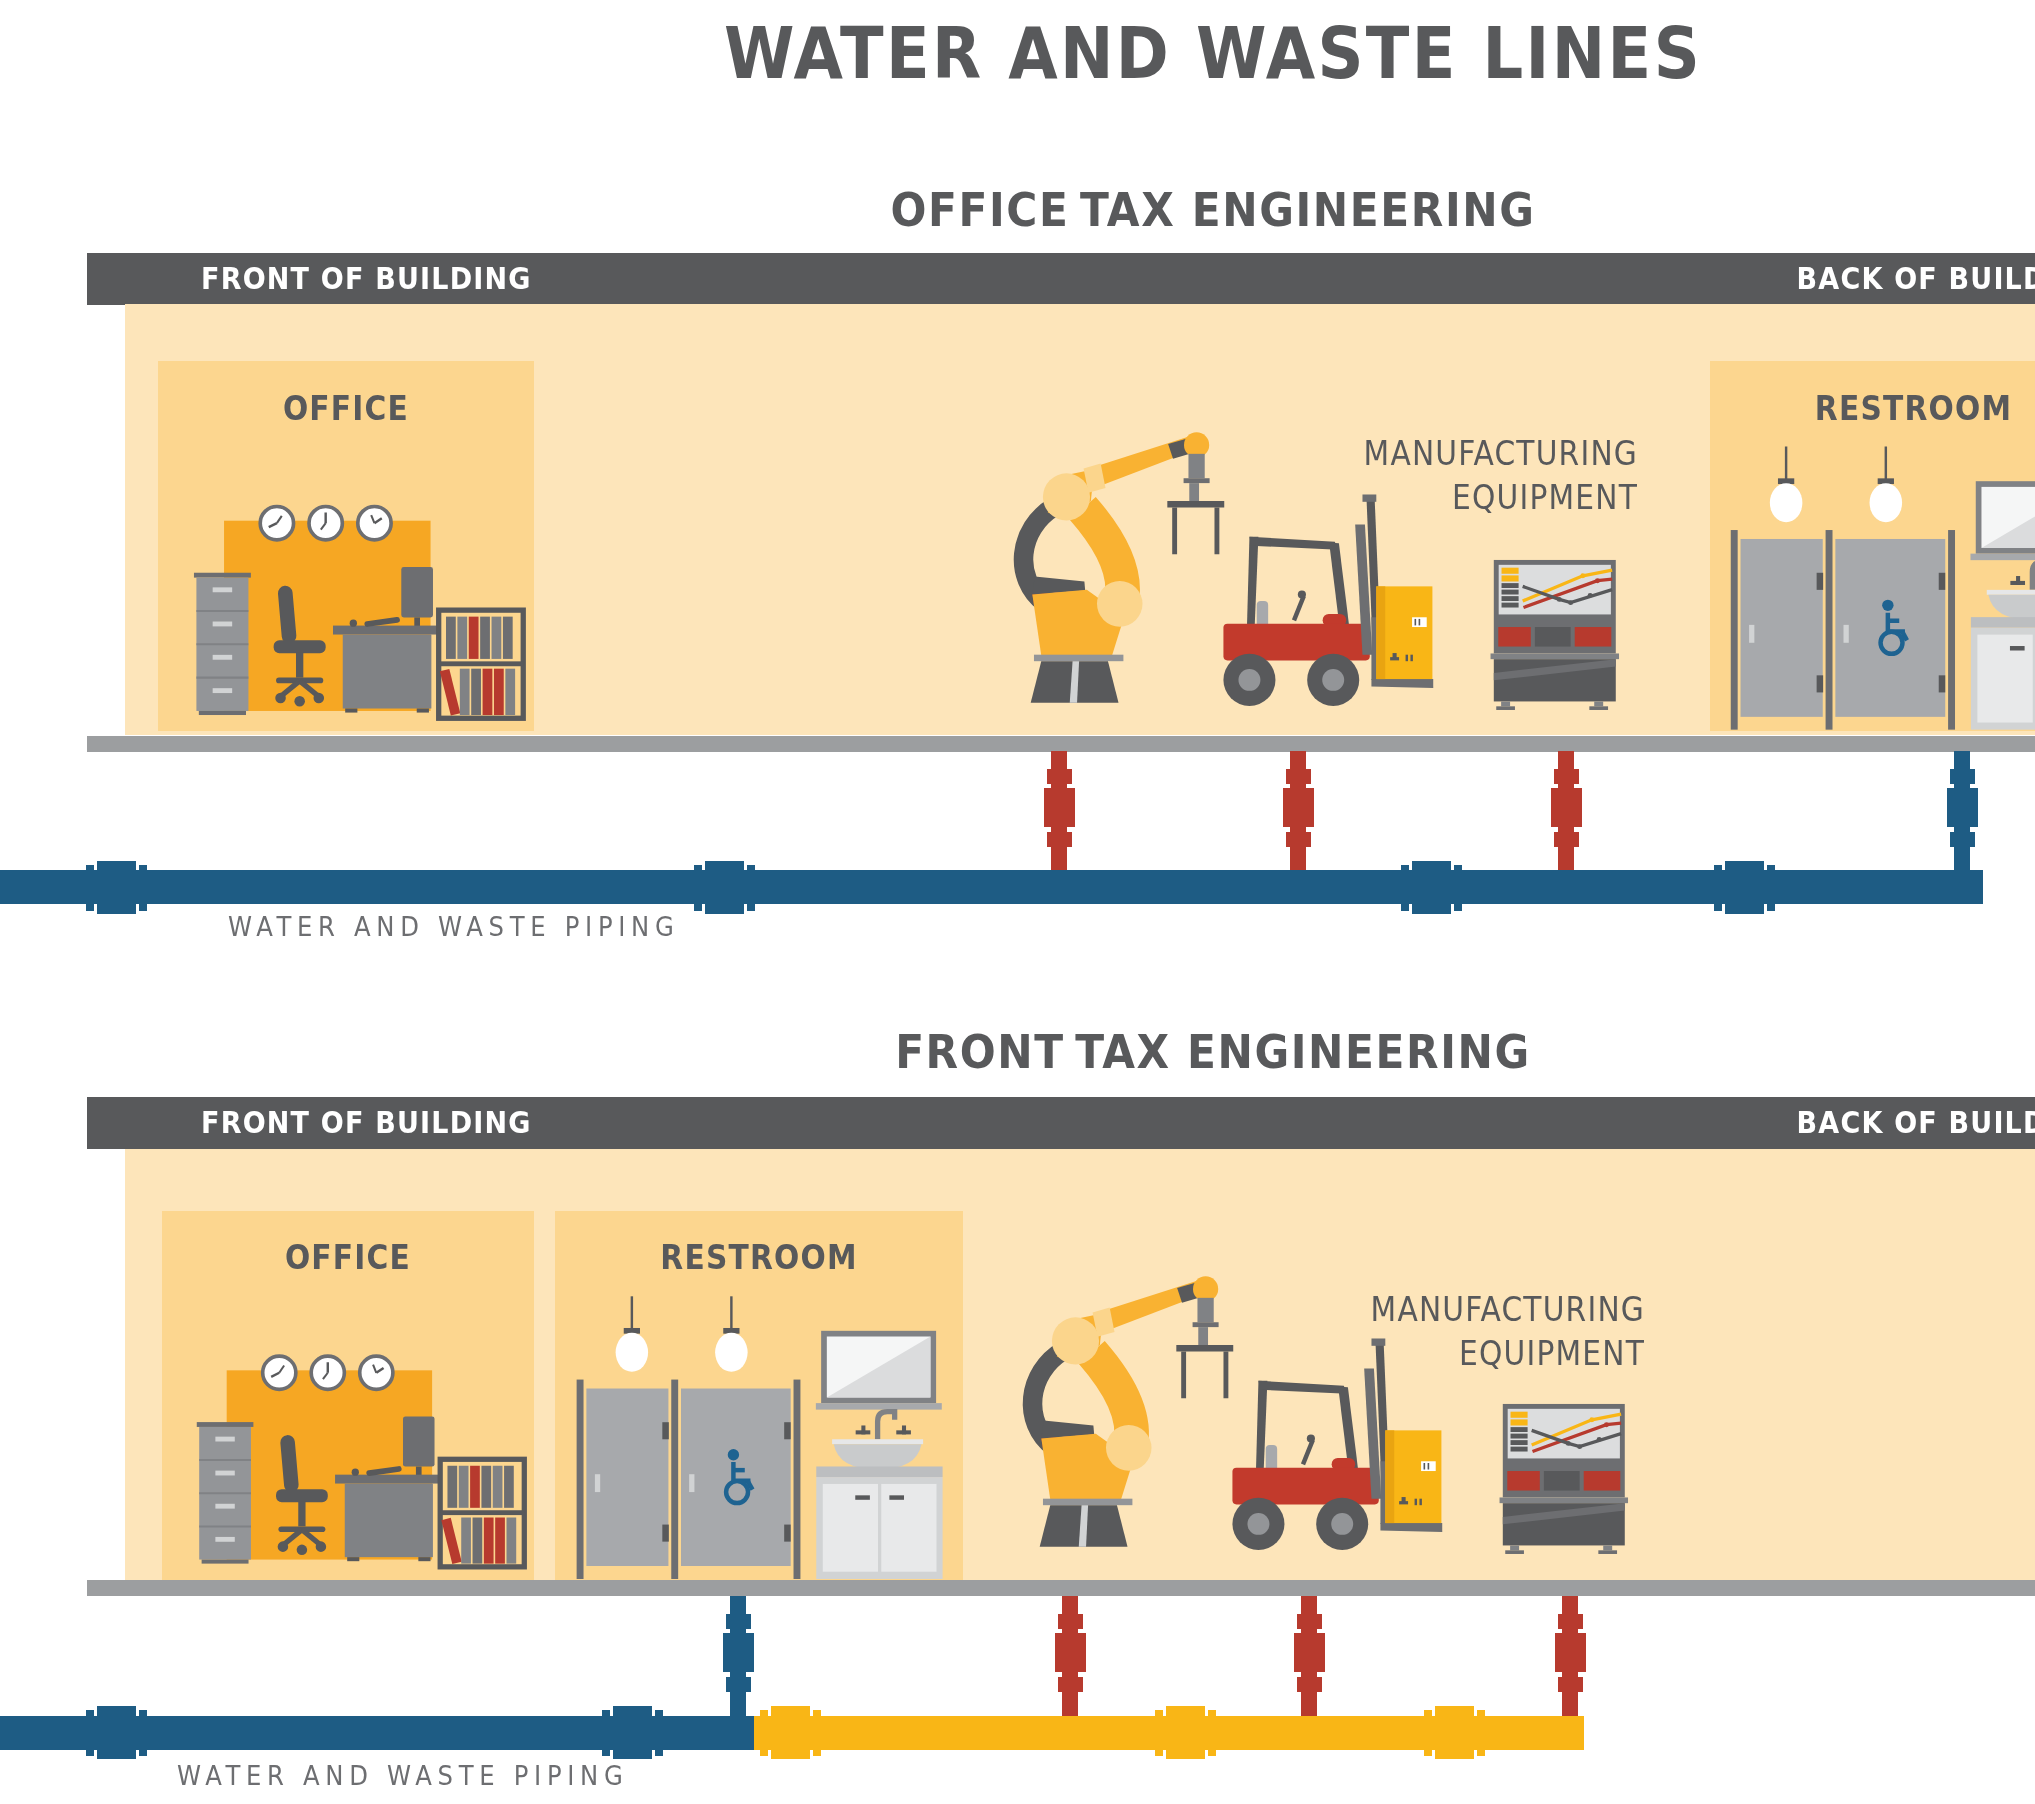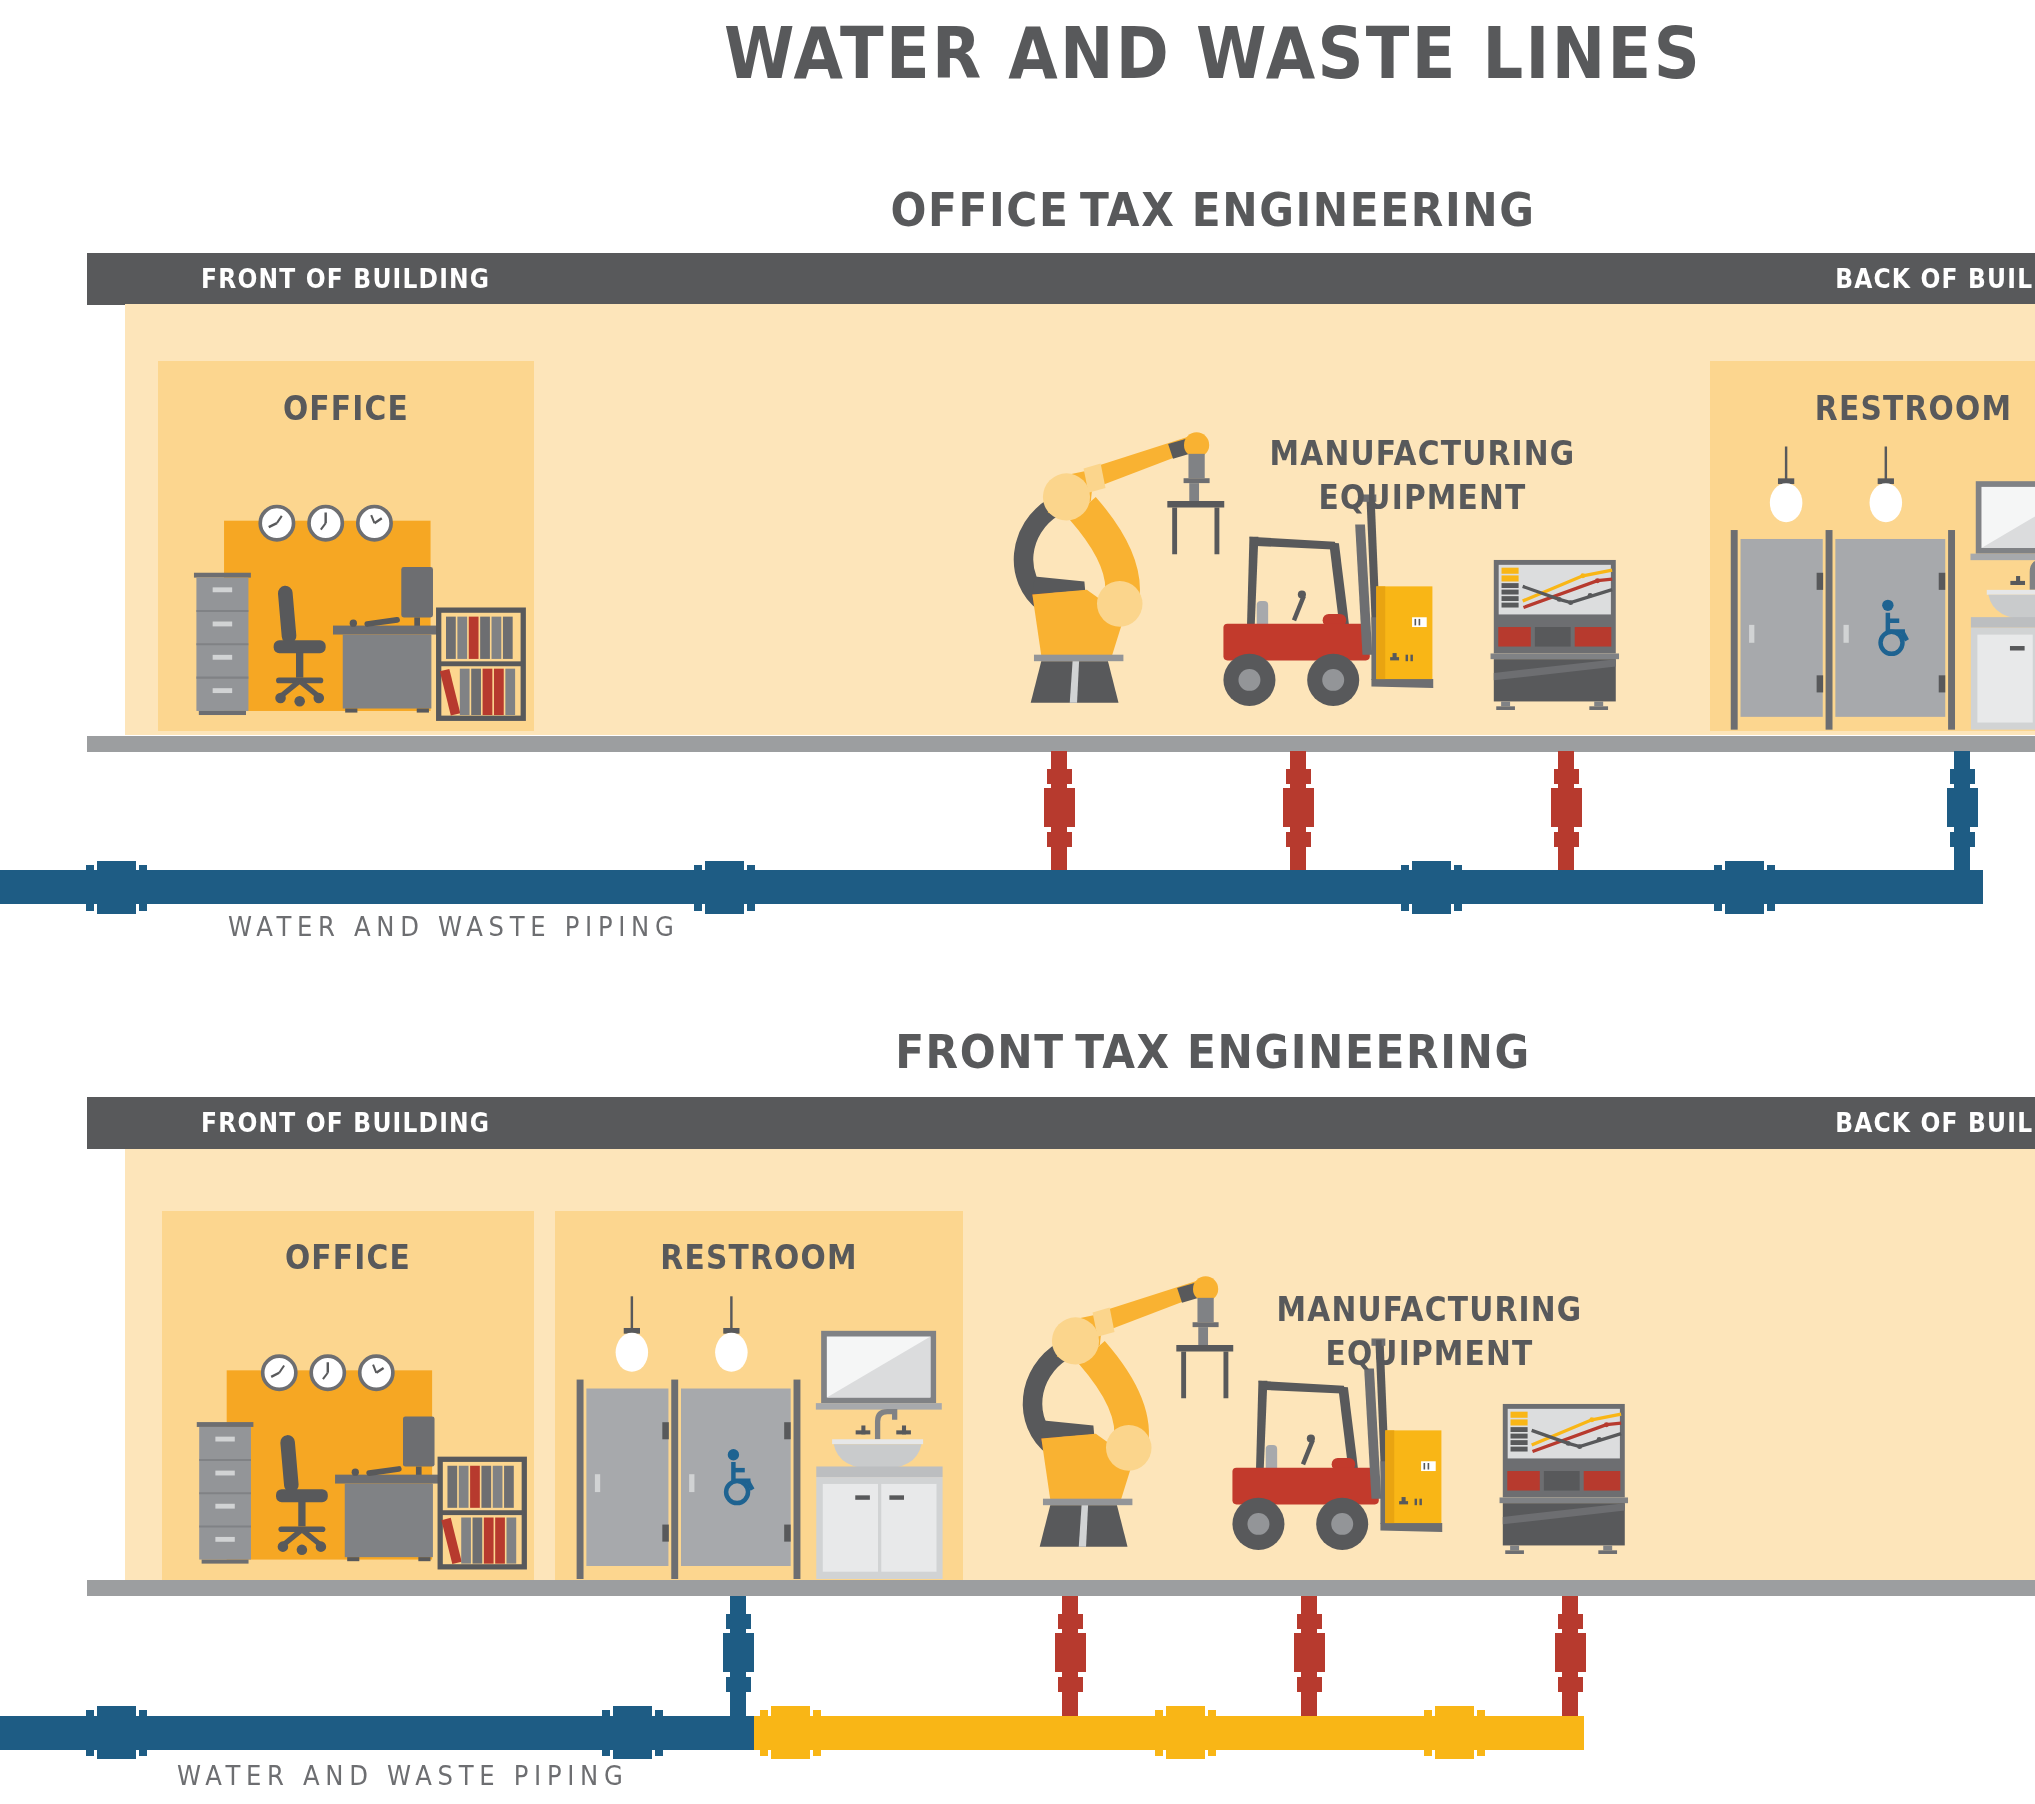--- a/index.html
+++ b/index.html
@@ -9,23 +9,23 @@
   }
   .abs{position:absolute;}
   .nowrap{white-space:nowrap;}
 
   
   .main-title{left:0;top:12.2px;width:2426px;text-align:center;font-size:71px;font-weight:700;
     letter-spacing:2.4px;color:var(--c-text);}
   .subtitle{left:0;width:2426px;text-align:center;font-size:47px;color:var(--c-text);letter-spacing:1.6px;}
   .subtitle b{font-weight:700;margin-right:10.6px;}
   .subtitle span.light{font-weight:700;}
-  .bar-label{font-size:26px;font-weight:700;color:#ffffff;letter-spacing:1.2px;line-height:52px;}
+  .bar-label{font-size:30px;font-weight:700;color:#ffffff;letter-spacing:1.2px;line-height:52px;}
   .room-label{width:100%;text-align:center;font-size:33px;font-weight:700;letter-spacing:1.2px;color:var(--c-text);}
-  .mfg-label{text-align:center;font-size:33px;font-weight:700;letter-spacing:1.2px;line-height:44px;color:var(--c-text);}
+  .mfg-label{text-align:right;font-size:33px;font-weight:400;letter-spacing:1.2px;line-height:44px;color:var(--c-text);}
   .piping-label{font-size:27px;font-weight:400;letter-spacing:5.7px;color:var(--c-text_light);}
 
   
   .header-bar{left:87px;width:2095px;height:52px;background:var(--c-bar);
     display:flex;justify-content:space-between;padding:0 77px 0 114px;box-sizing:border-box;}
   .interior{left:125px;width:2020px;background:var(--c-cream);}
   .room-panel{background:var(--c-panel);}
   .floor{left:87px;width:2122px;height:16px;background:var(--c-floor);}
 
   

